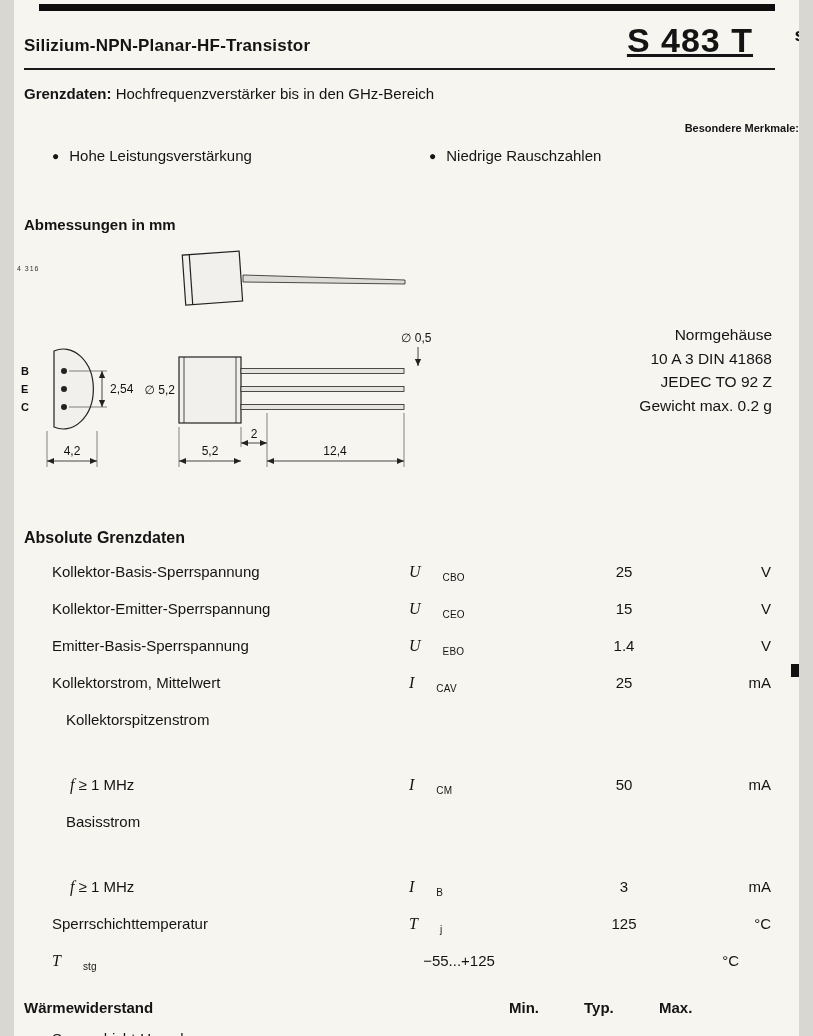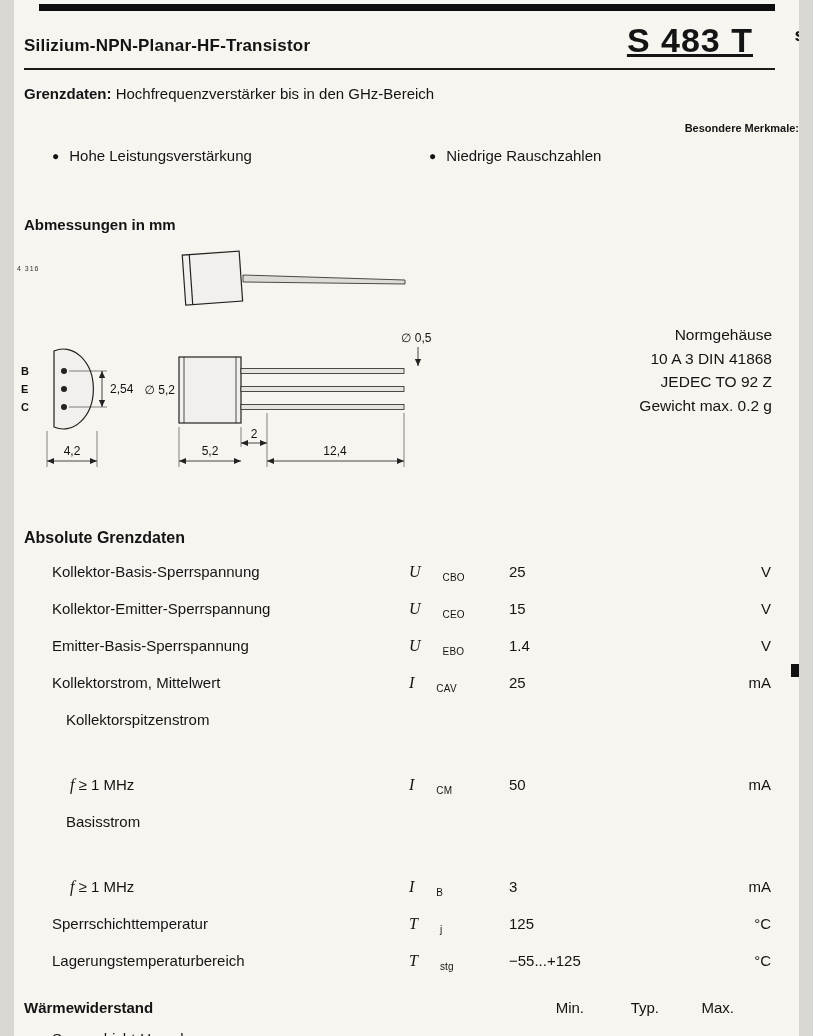--- a/index.html
+++ b/index.html
@@ -58,40 +58,40 @@
     padding: 0 28px 0 38px;
     line-height: 21px;
     margin-bottom: 10px;
   }
   .tgroup { margin-bottom: 10px; }
   .tgroup .pline { padding-left: 52px; line-height: 21px; }
   .tgroup .trow { margin-bottom: 0; margin-top: 44px; }
   .c-cond { padding-left: 18px; }
   .c-sym sub, .c-sym-th sub { font-size: 10px; letter-spacing: 0.2px; padding-left: 22px; }
   .si { font-family: "Liberation Serif", serif; font-style: italic; font-size: 16px; }
-  .c-val { text-align: left; }
+  .c-val { text-align: center; }
   .c-unit { text-align: right; }
 
   .thermal-heading-row {
     display: grid;
     grid-template-columns: 385px 100px 75px 75px 75px 1fr;
     align-items: baseline;
     padding: 0 28px 0 10px;
     margin-top: 22px;
     font-size: 15px;
   }
   .throw {
     display: grid;
     grid-template-columns: 357px 100px 75px 75px 75px 1fr;
     align-items: baseline;
     padding: 0 28px 0 38px;
     line-height: 21px;
     font-size: 15px;
   }
-  .th-col { text-align: right; font-weight: normal; }
+  .th-col { text-align: left; font-weight: bold; }
   .c-min, .c-typ, .c-max { text-align: center; }
   .cond2 { padding-left: 7px; }
   .thermal-group { margin-top: 12px; }
 </style>
 </head>
 <body>
 
 <div class="page">
 
   <div class="topbar"></div>
@@ -251,21 +251,20 @@
 
 
     <div class="trow">
       <span class="c-param">Sperrschichttemperatur</span>
       <span class="c-sym"><i class="si">T</i><sub>j</sub></span>
       <span class="c-val">125</span>
       <span class="c-unit">°C</span>
     </div>
 
     <div class="trow">
-      <span class="c-param">Lagerungstemperaturbereich</span>
       <span class="c-sym"><i class="si">T</i><sub>stg</sub></span>
       <span class="c-val">−55...+125</span>
       <span class="c-unit">°C</span>
     </div>
 
   </div>
 
   <div class="thermal-heading-row">
     <span style="font-weight:bold">Wärmewiderstand</span>
     <span></span>

